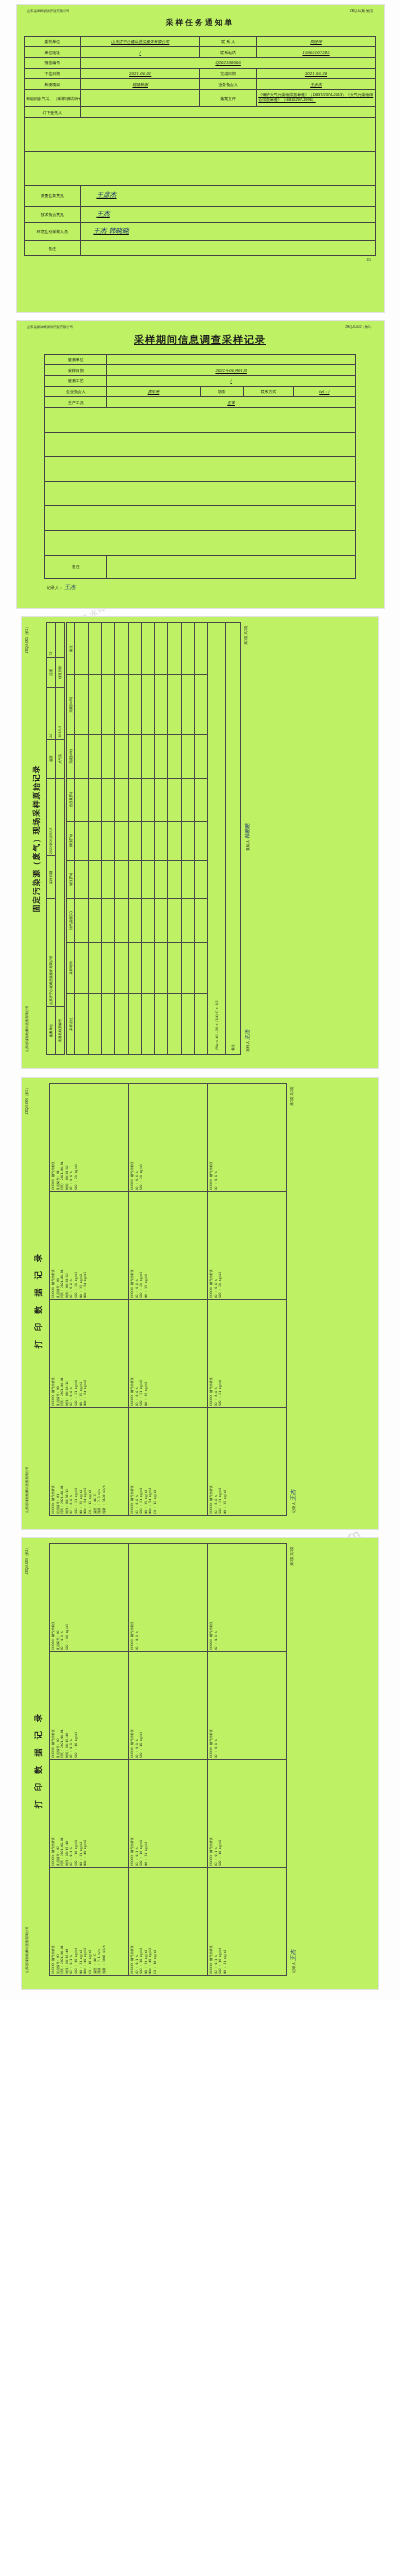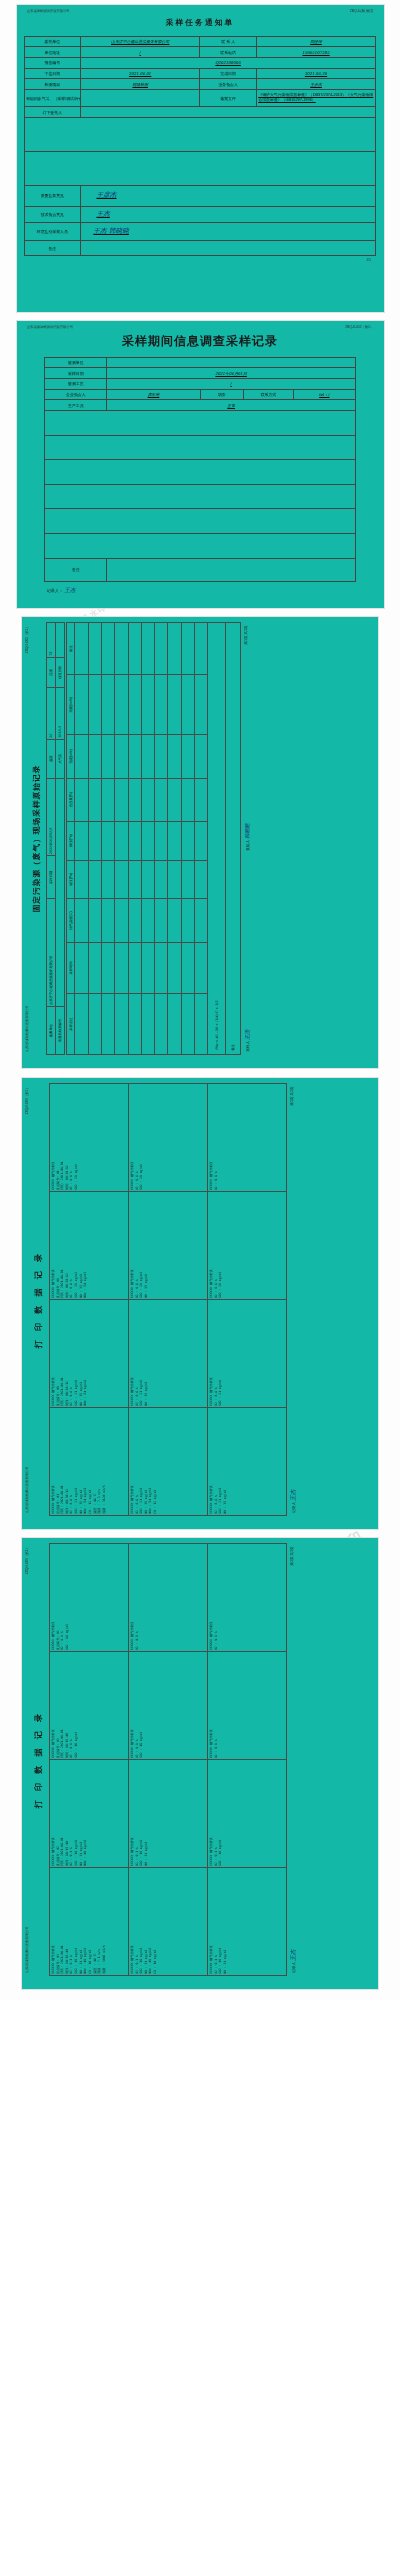--- a/index.html
+++ b/index.html
@@ -14,21 +14,21 @@
     -webkit-font-smoothing: antialiased;
   }
   .page {
     position: relative;
     width: 400px;
     background: #fdfdfd;
     overflow: hidden;
   }
   .scan {
     position: relative;
-    background: #14b8a6;
+    background: #bef264;
     border: 0.5px solid #e2e2e2;
     box-sizing: border-box;
     overflow: hidden;
   }
   
   .tiny { font-size: 3.1px; }
   .title-main {
     font-family: "DejaVu Serif", serif;
     font-weight: bold;
     letter-spacing: 2.1px;
@@ -230,21 +230,21 @@
     <div class="pagenum" style="margin-top:2.1px;">1/1</div>
   </div>
 
   <div class="scan" style="margin:7.2px 15.5px 0 15.5px; height:289px; padding:4.1px 7.2px;">
 
     <div class="hdr-row">
       <span>山东省诚智检测试控股有限公司</span>
       <span>ZBQ-8-002（第1）</span>
     </div>
 
-    <div class="title-main" style="margin:4.1px 0 6.2px 0; letter-spacing:1px; font-size:12px;">采样期间信息调查采样记录</div>
+    <div class="title-main" style="margin:4.1px 0 6.2px 0; letter-spacing:1px; font-size:10px;text-decoration:underline;">采样期间信息调查采样记录</div>
 
     <table class="form" style="margin:0 20.6px; width:calc(100% - 41px);">
       <colgroup>
         <col style="width:20%">
           <col style="width:30%">
           <col style="width:14%">
           <col style="width:16%">
           <col style="width:20%">
       </colgroup>
       <tbody>

